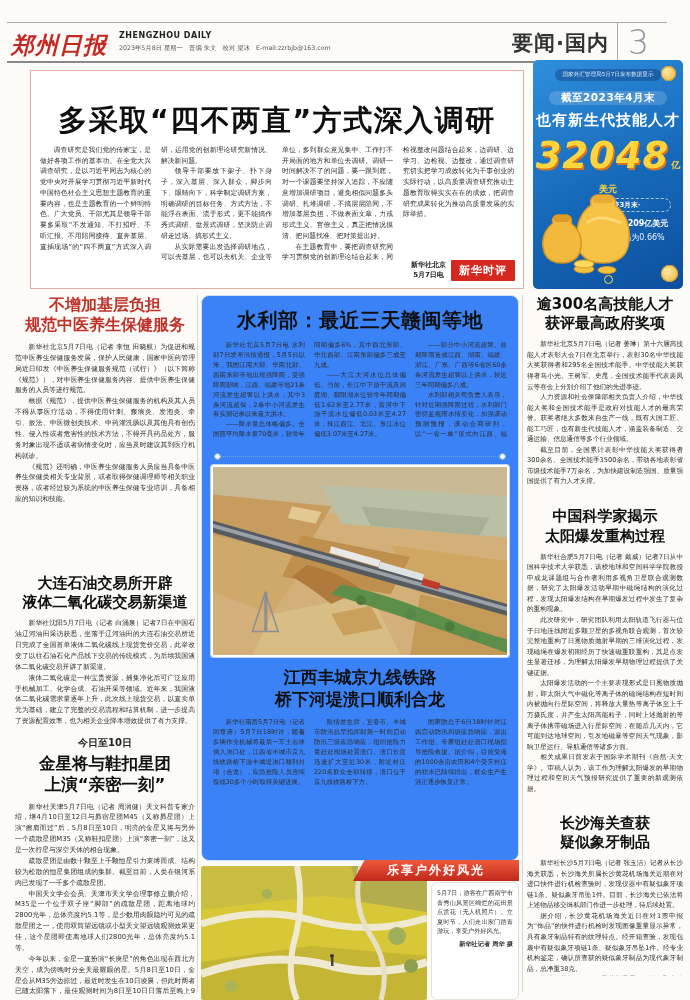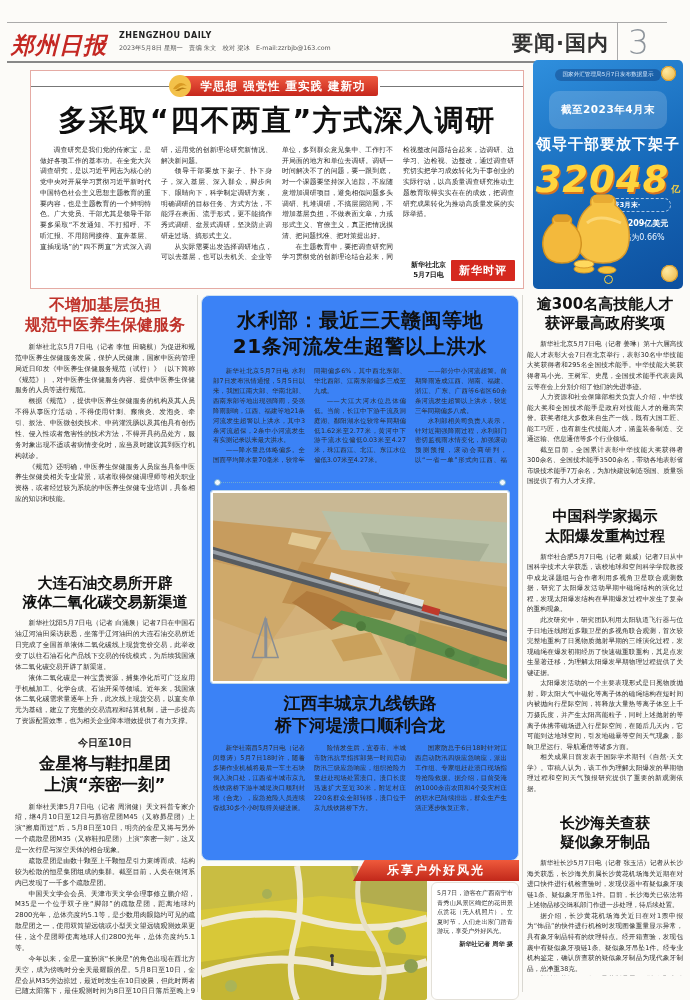--- a/index.html
+++ b/index.html
@@ -41,21 +41,21 @@
   
   .fx { position:absolute; left:533px; top:60px; width:150px; height:229px; border-radius:5px;
         background:linear-gradient(155deg,#2f8fdd 0%,#1668b8 55%,#0d4f9e 100%); overflow:hidden; color:#fff; }
   .fx-note { margin:9px auto 0; width:fit-content; max-width:120px; font-size:5.6px; color:#d9ecff;
              background:rgba(8,40,100,.35); padding:2px 7px; border-radius:7px; text-align:center; }
   .fx-coin-tr { position:absolute; right:7px; top:6px; width:15px; height:15px; border-radius:50%;
                 background:radial-gradient(circle at 35% 35%,#ffe9a0,#eab13c); box-shadow:0 0 0 1px #d69a2b inset; }
   .fx-coin-br { position:absolute; right:5px; bottom:7px; width:17px; height:17px; border-radius:50%;
                 background:radial-gradient(circle at 35% 35%,#ffe9a0,#eab13c); box-shadow:0 0 0 1px #d69a2b inset; }
   .fx-l1 { margin:10px auto 0; width:fit-content; font-size:10.5px; font-weight:800;
-           background:rgba(255,255,255,.17); padding:12px 12px; border-radius:10px; letter-spacing:.5px; }
+           background:rgba(255,255,255,.17); padding:0 12px; border-radius:10px; letter-spacing:.5px; }
   .fx-l2 { margin-top:6px; text-align:center; font-size:15px; font-weight:900; letter-spacing:1px; }
   .fx-big { margin-top:4px; text-align:center; }
   .fx-num { font-size:37px; font-weight:900; font-style:italic; color:#ffd53e;
             text-shadow:1.5px 1.5px 0 #d8731f; letter-spacing:1px; }
   .fx-unit { font-size:9px; font-weight:800; color:#ffd53e; margin-left:2px; }
   .fx-cmp { position:absolute; right:12px; top:138px; width:62px; text-align:left;
             font-size:6.8px; font-weight:700; color:#fff; border:1px dashed rgba(255,255,255,.65);
             border-radius:8px; padding:1px 0; }
   .fx-d1 { position:absolute; right:6px; top:158px; width:74px; text-align:center; font-size:8px; font-weight:800; }
   .fx-d2 { position:absolute; right:6px; top:172px; width:74px; text-align:center; font-size:8px; color:#eaf4ff; }
@@ -103,53 +103,41 @@
 
   <div class="hdr">
     <div class="logo">郑州日报</div>
     <div class="mast-en">ZHENGZHOU DAILY</div>
     <div class="dateline">2023年5月8日 星期一　责编 朱文　校对 梁冰　E-mail:zzrbjb@163.com</div>
     <div class="section">要闻·国内</div>
     <div class="pageno">3</div>
   </div>
 
   <div class="lead">
-    <div class="banner-row">
-      <div class="ln"></div>
-      <div class="banner">
-        <svg class="emblem" viewBox="0 0 26 26">
-          <circle cx="13" cy="13" r="11" fill="#f3c14a"></circle>
-          <path d="M6 16 Q13 6 20 13 Q15 11 11 15 Q9 17 6 16 Z" fill="#d99a23"></path>
-          <path d="M8 18 Q14 12 20 16 Q15 15 12 18 Z" fill="#b97d14"></path>
-        </svg>
-        <span>学思想 强党性 重实践 建新功</span>
-      </div>
-      <div class="ln"></div>
-    </div>
     <div class="headline">多采取“四不两直”方式深入调研</div>
     <div class="lead-body">
       <p>调查研究是我们党的传家宝，是做好各项工作的基本功。在全党大兴调查研究，是以习近平同志为核心的党中央对开展学习贯彻习近平新时代中国特色社会主义思想主题教育的重要内容，也是主题教育的一个鲜明特色。广大党员、干部尤其是领导干部要多采取“不发通知、不打招呼、不听汇报、不用陪同接待、直奔基层、直插现场”的“四不两直”方式深入调研，运用党的创新理论研究新情况、解决新问题。</p>
       <p>领导干部要放下架子、扑下身子，深入基层、深入群众，脚步向下、眼睛向下，科学制定调研方案，明确调研的目标任务、方式方法，不能浮在表面、流于形式，更不能搞作秀式调研、盆景式调研，坚决防止调研走过场、搞形式主义。</p>
       <p>从实际需要出发选择调研地点，可以去基层，也可以去机关、企业等单位，多到群众意见集中、工作打不开局面的地方和单位去调研。调研一时间解决不了的问题，要一跟到底，对一个课题要坚持深入追踪，不应随意增加调研项目，避免相似问题多头调研、扎堆调研，不搞层层陪同，不增加基层负担，不做表面文章，力戒形式主义、官僚主义，真正把情况摸清、把问题找准、把对策提出好。</p>
       <p>在主题教育中，要把调查研究同学习贯彻党的创新理论结合起来，同检视整改问题结合起来，边调研、边学习、边检视、边整改，通过调查研究切实把学习成效转化为干事创业的实际行动，以高质量调查研究推动主题教育取得实实在在的成效，把调查研究成果转化为推动高质量发展的实际举措。</p>
     </div>
     <div class="lead-src">
       <div class="src">
         <div>新华社北京</div>
         <div>5月7日电</div>
       </div>
       <div class="badge">新华时评</div>
     </div>
   </div>
 
   <div class="fx">
     <div class="fx-coin-tr"></div>
     <div class="fx-note">国家外汇管理局5月7日发布数据显示</div>
     <div class="fx-l1">截至2023年4月末</div>
-    <div class="fx-l2">领导干部要放下架子</div>
+    <div class="fx-l2">也有新生代技能人才</div>
     <div class="fx-big">
       <span class="fx-num">32048</span><span class="fx-unit">亿美元</span>
     </div>
     <div class="fx-cmp">·较3月末·</div>
     <div class="fx-d1">上升209亿美元</div>
     <div class="fx-d2">升幅为0.66%</div>
     <svg class="fx-bags" width="96" height="92" viewBox="0 0 96 92">
       <path d="M52 22 Q50 14 58 12 L70 12 Q78 14 76 22 Q92 34 90 58 Q88 80 64 80 Q40 80 38 58 Q36 34 52 22 Z" fill="#f6c244" stroke="#d99a2b" stroke-width="1.5"></path>
       <rect x="54" y="12" width="20" height="8" rx="3" fill="#e8ab33"></rect>
       <path d="M48 40 Q60 30 82 40" stroke="#fde08a" stroke-width="3" fill="none" opacity=".7"></path>
@@ -199,21 +187,20 @@
         <p>疏散星团是由数十颗至上千颗恒星引力束缚而成、结构较为松散的恒星集团组成的集群。截至目前，人类在银河系内已发现了一千多个疏散星团。</p>
         <p>中国天文学会会员、天津市天文学会理事修立鹏介绍，M35是一个位于双子座“脚部”的疏散星团，距离地球约2800光年，总体亮度约5.1等，是少数用肉眼隐约可见的疏散星团之一，使用双筒望远镜或小型天文望远镜观测效果更佳，这个星团即使离地球人们2800光年，总体亮度约5.1等。</p>
         <p>今年以来，金星一直扮演“长庚星”的角色出现在西北方天空，成为傍晚时分全天最耀眼的星。5月8日至10日，金星会从M35旁边掠过，最近时发生在10日凌晨，但此时两者已随太阳落下，最佳观测时间为8日至10日日落后至晚上9时半前，感兴趣的公众可于日落后朝西北方低空观赏这幕“行星会星团”的浪漫一幕。“届时如果天气晴好，感兴趣的公众面向西北方天空，借助双筒望远镜，会看到明亮的金星旁边有一小片星星闪烁，如同珍珠撒落在丝绒上，非常漂亮。”修立鹏说。</p>
       </div>
     </div>
   </div>
 
   <div class="mid">
     <div class="mid-title">
       <div>水利部：最近三天赣闽等地</div>
-      <div>21条河流发生超警以上洪水</div>
     </div>
     <div class="mid-body" style="height:106px">
       <p>新华社北京5月7日电 水利部7日发布汛情通报，5月5日以来，我国江南大部、华南北部、西南东部等地出现强降雨，受强降雨影响，江西、福建等地21条河流发生超警以上洪水，其中3条河流超保，2条中小河流发生有实测记录以来最大洪水。</p>
       <p>——降水量总体略偏多。全国面平均降水量70毫米，较常年同期偏多6%，其中西北东部、华北西部、江南东部偏多三成至九成。</p>
       <p>——大江大河水位总体偏低。当前，长江中下游干流及洞庭湖、鄱阳湖水位较常年同期偏低1.62米至2.77米，黄河中下游干流水位偏低0.03米至4.27米，珠江西江、北江、东江水位偏低3.07米至4.27米。</p>
       <p>——部分中小河流超警。前期降雨造成江西、湖南、福建、浙江、广东、广西等6省区60余条河流发生超警以上洪水，较近三年同期偏多八成。</p>
       <p>水利部相关司负责人表示，针对近期强降雨过程，水利部门密切监视雨水情变化，加强滚动预测预报，滚动会商研判，以“一省一单”形式向江西、福建、浙江、湖南、广东、广西、四川等地发出风险提示，提请做好中小河流洪水和山洪灾害防御、水库安全度汛、堤防巡查防守等工作，特别是江西等地发生暴雨洪水的区域，水利部及时派出工作组赴现场指导做好洪水防范应对、水工程调度运用险情检测等工作。</p>
     </div>
     <div class="dotsep"></div>
     <svg class="photo1" viewBox="0 0 298 192" preserveAspectRatio="none">

